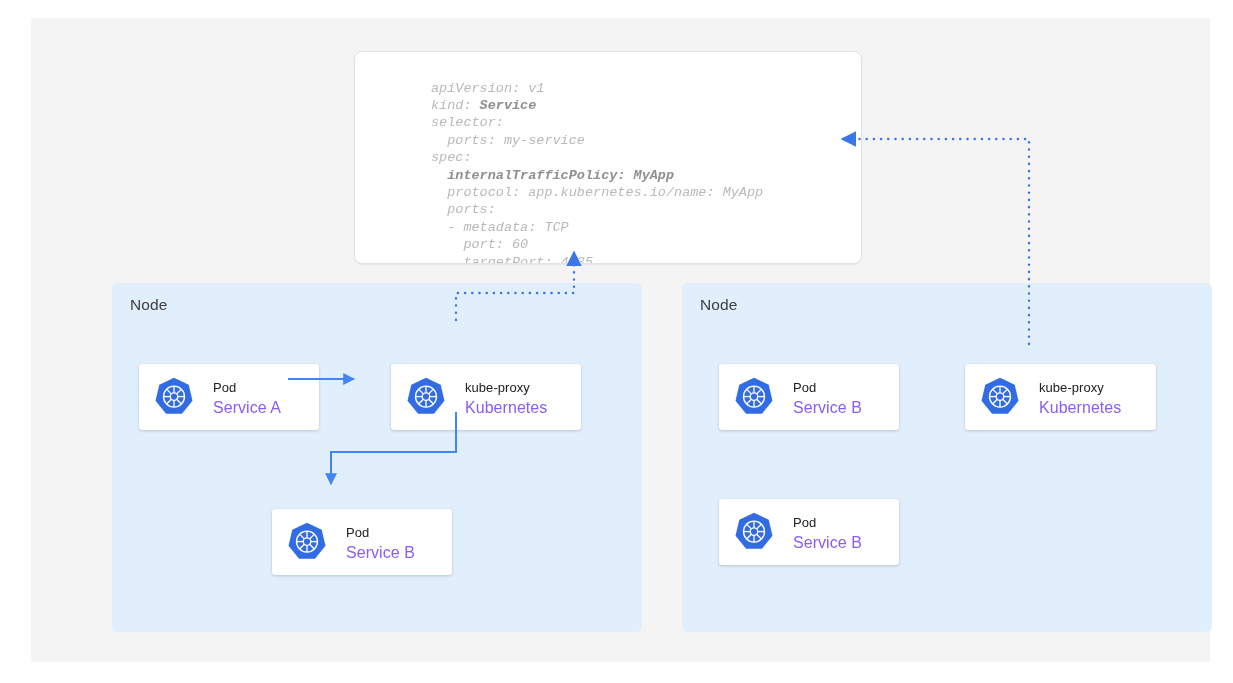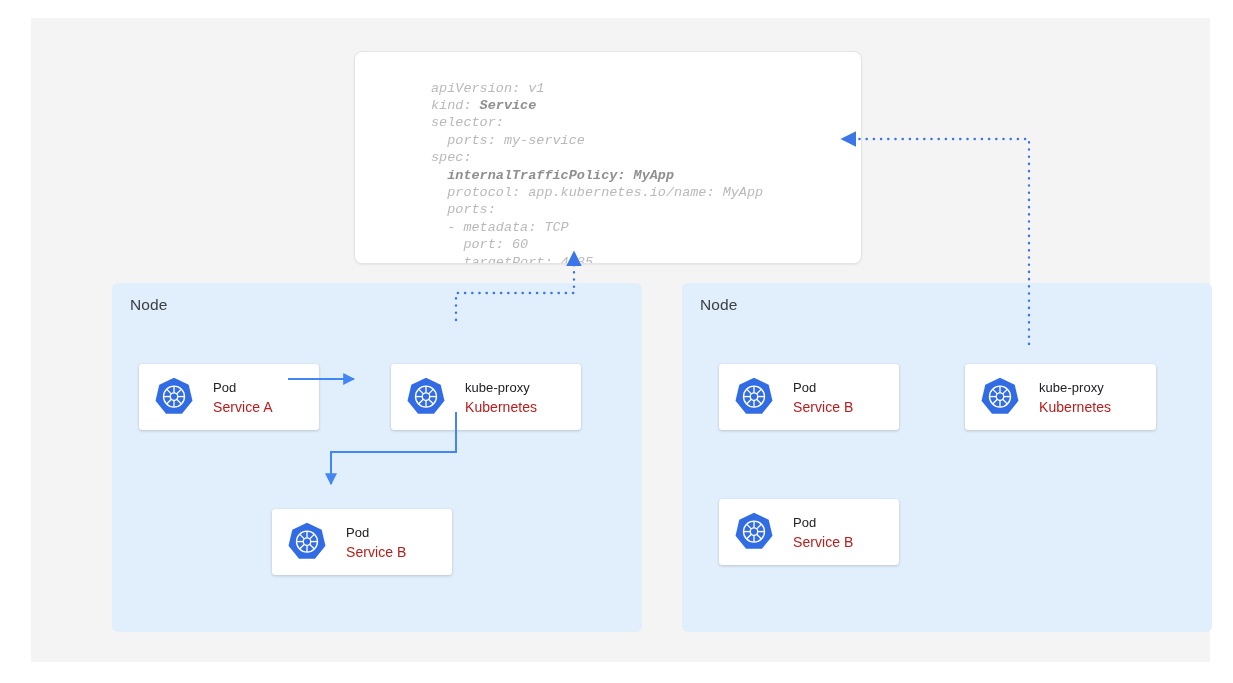--- a/index.html
+++ b/index.html
@@ -93,22 +93,22 @@
     flex-direction: column;
     justify-content: center;
   }
   .card .card-title {
     font-size: 13px;
     color: #202124;
     line-height: 19px;
     letter-spacing: .05px;
   }
   .card .card-sub {
-    font-size: 14px;
-    color: #b91c1c;
+    font-size: 16px;
+    color: #8b5cf6;
     line-height: 19px;
     letter-spacing: .05px;
     margin-top: 1px;
   }
   
   #card-pod-a       { left: 108px; top: 346px; width: 180px; height: 66px; }
   #card-kubeproxy-l { left: 360px; top: 346px; width: 190px; height: 66px; }
   #card-pod-b-l     { left: 241px; top: 491px; width: 180px; height: 66px; }
   #card-pod-b-r1    { left: 688px; top: 346px; width: 180px; height: 66px; }
   #card-pod-b-r2    { left: 688px; top: 481px; width: 180px; height: 66px; }

